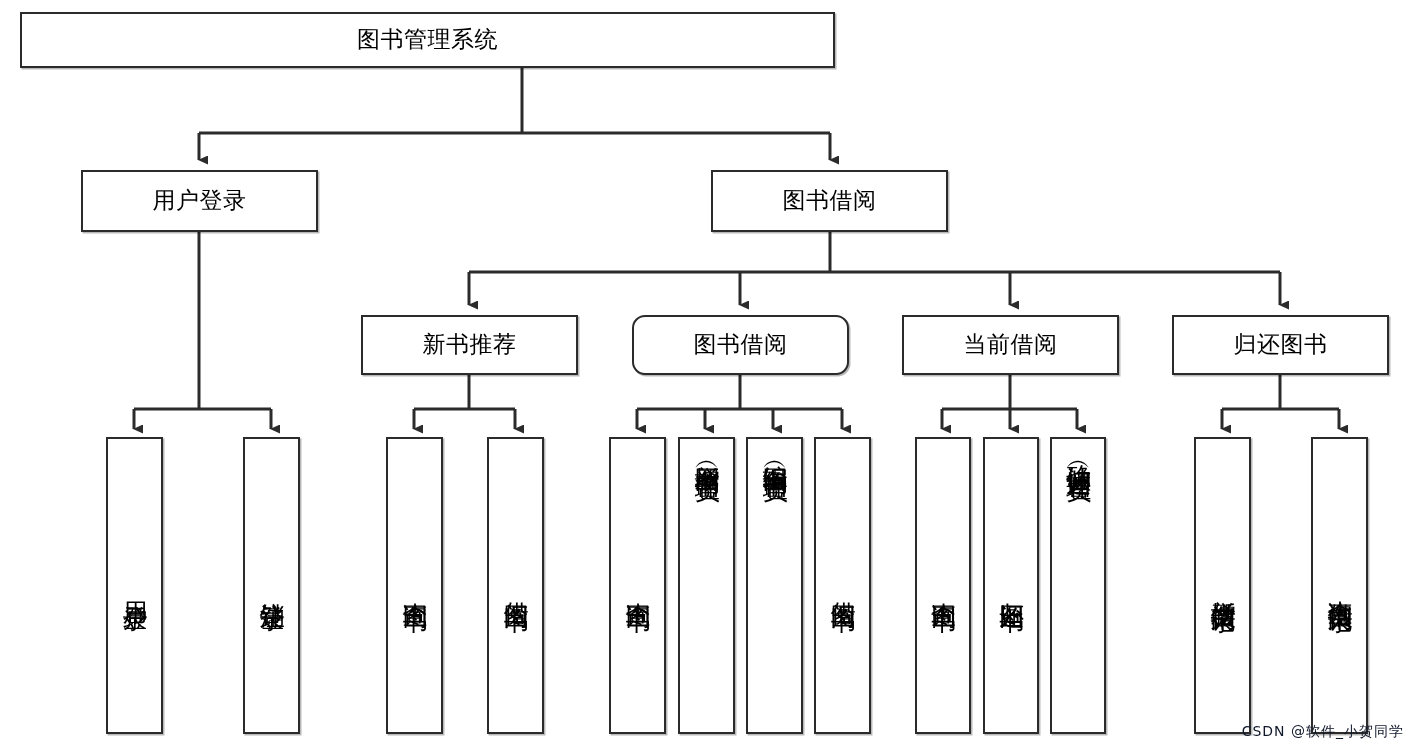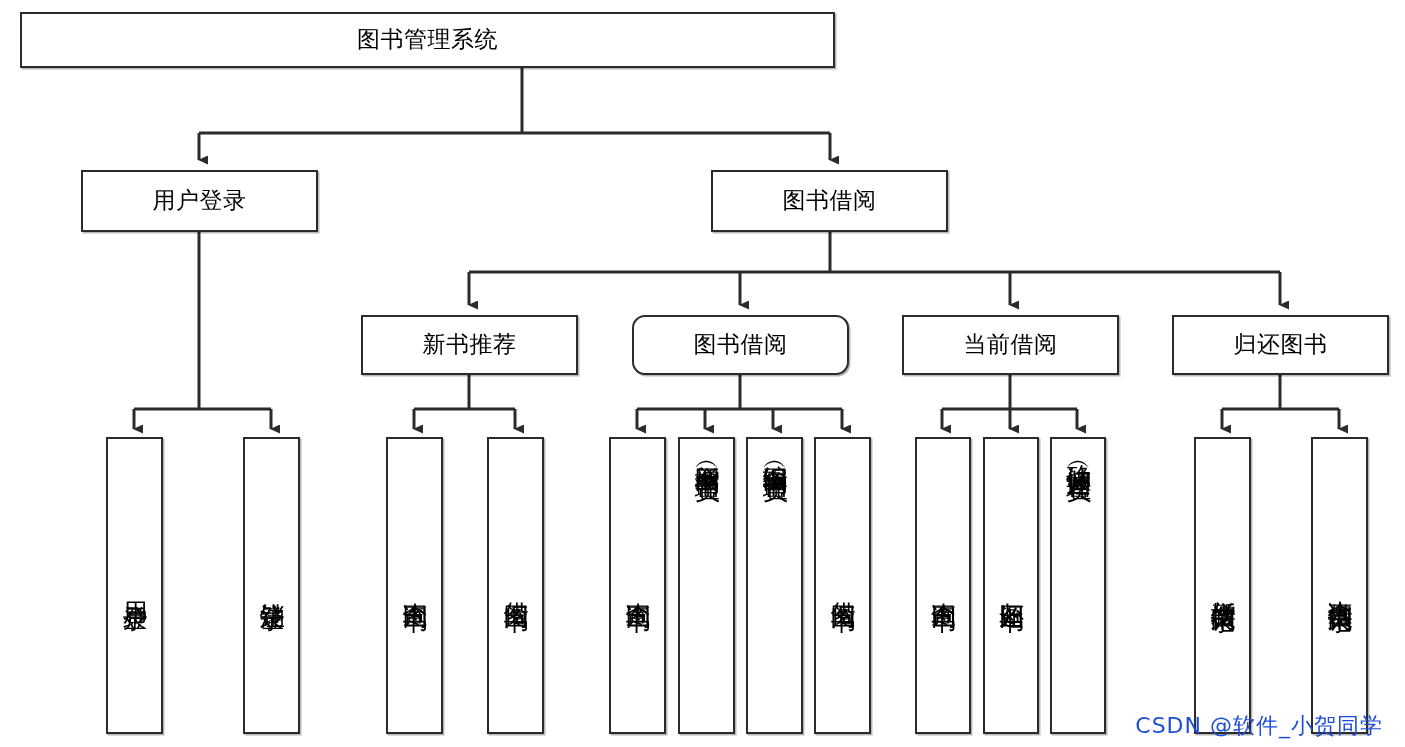--- a/index.html
+++ b/index.html
@@ -68,24 +68,24 @@
     position: absolute;
     left: 0;
     top: 0;
     width: 1405px;
     height: 747px;
     z-index: 1;
     pointer-events: none;
   }
   .watermark {
     position: absolute;
-    right: 22px;
+    right: 1px;
     bottom: 6px;
-    font-size: 22px;
-    color: #1d4ed8;
+    font-size: 14px;
+    color: #0f172a;
     letter-spacing: 1px;
     z-index: 5;
     white-space: nowrap;
   }
 </style>
 </head>
 <body>
 
 <div id="diagram-canvas">
 

